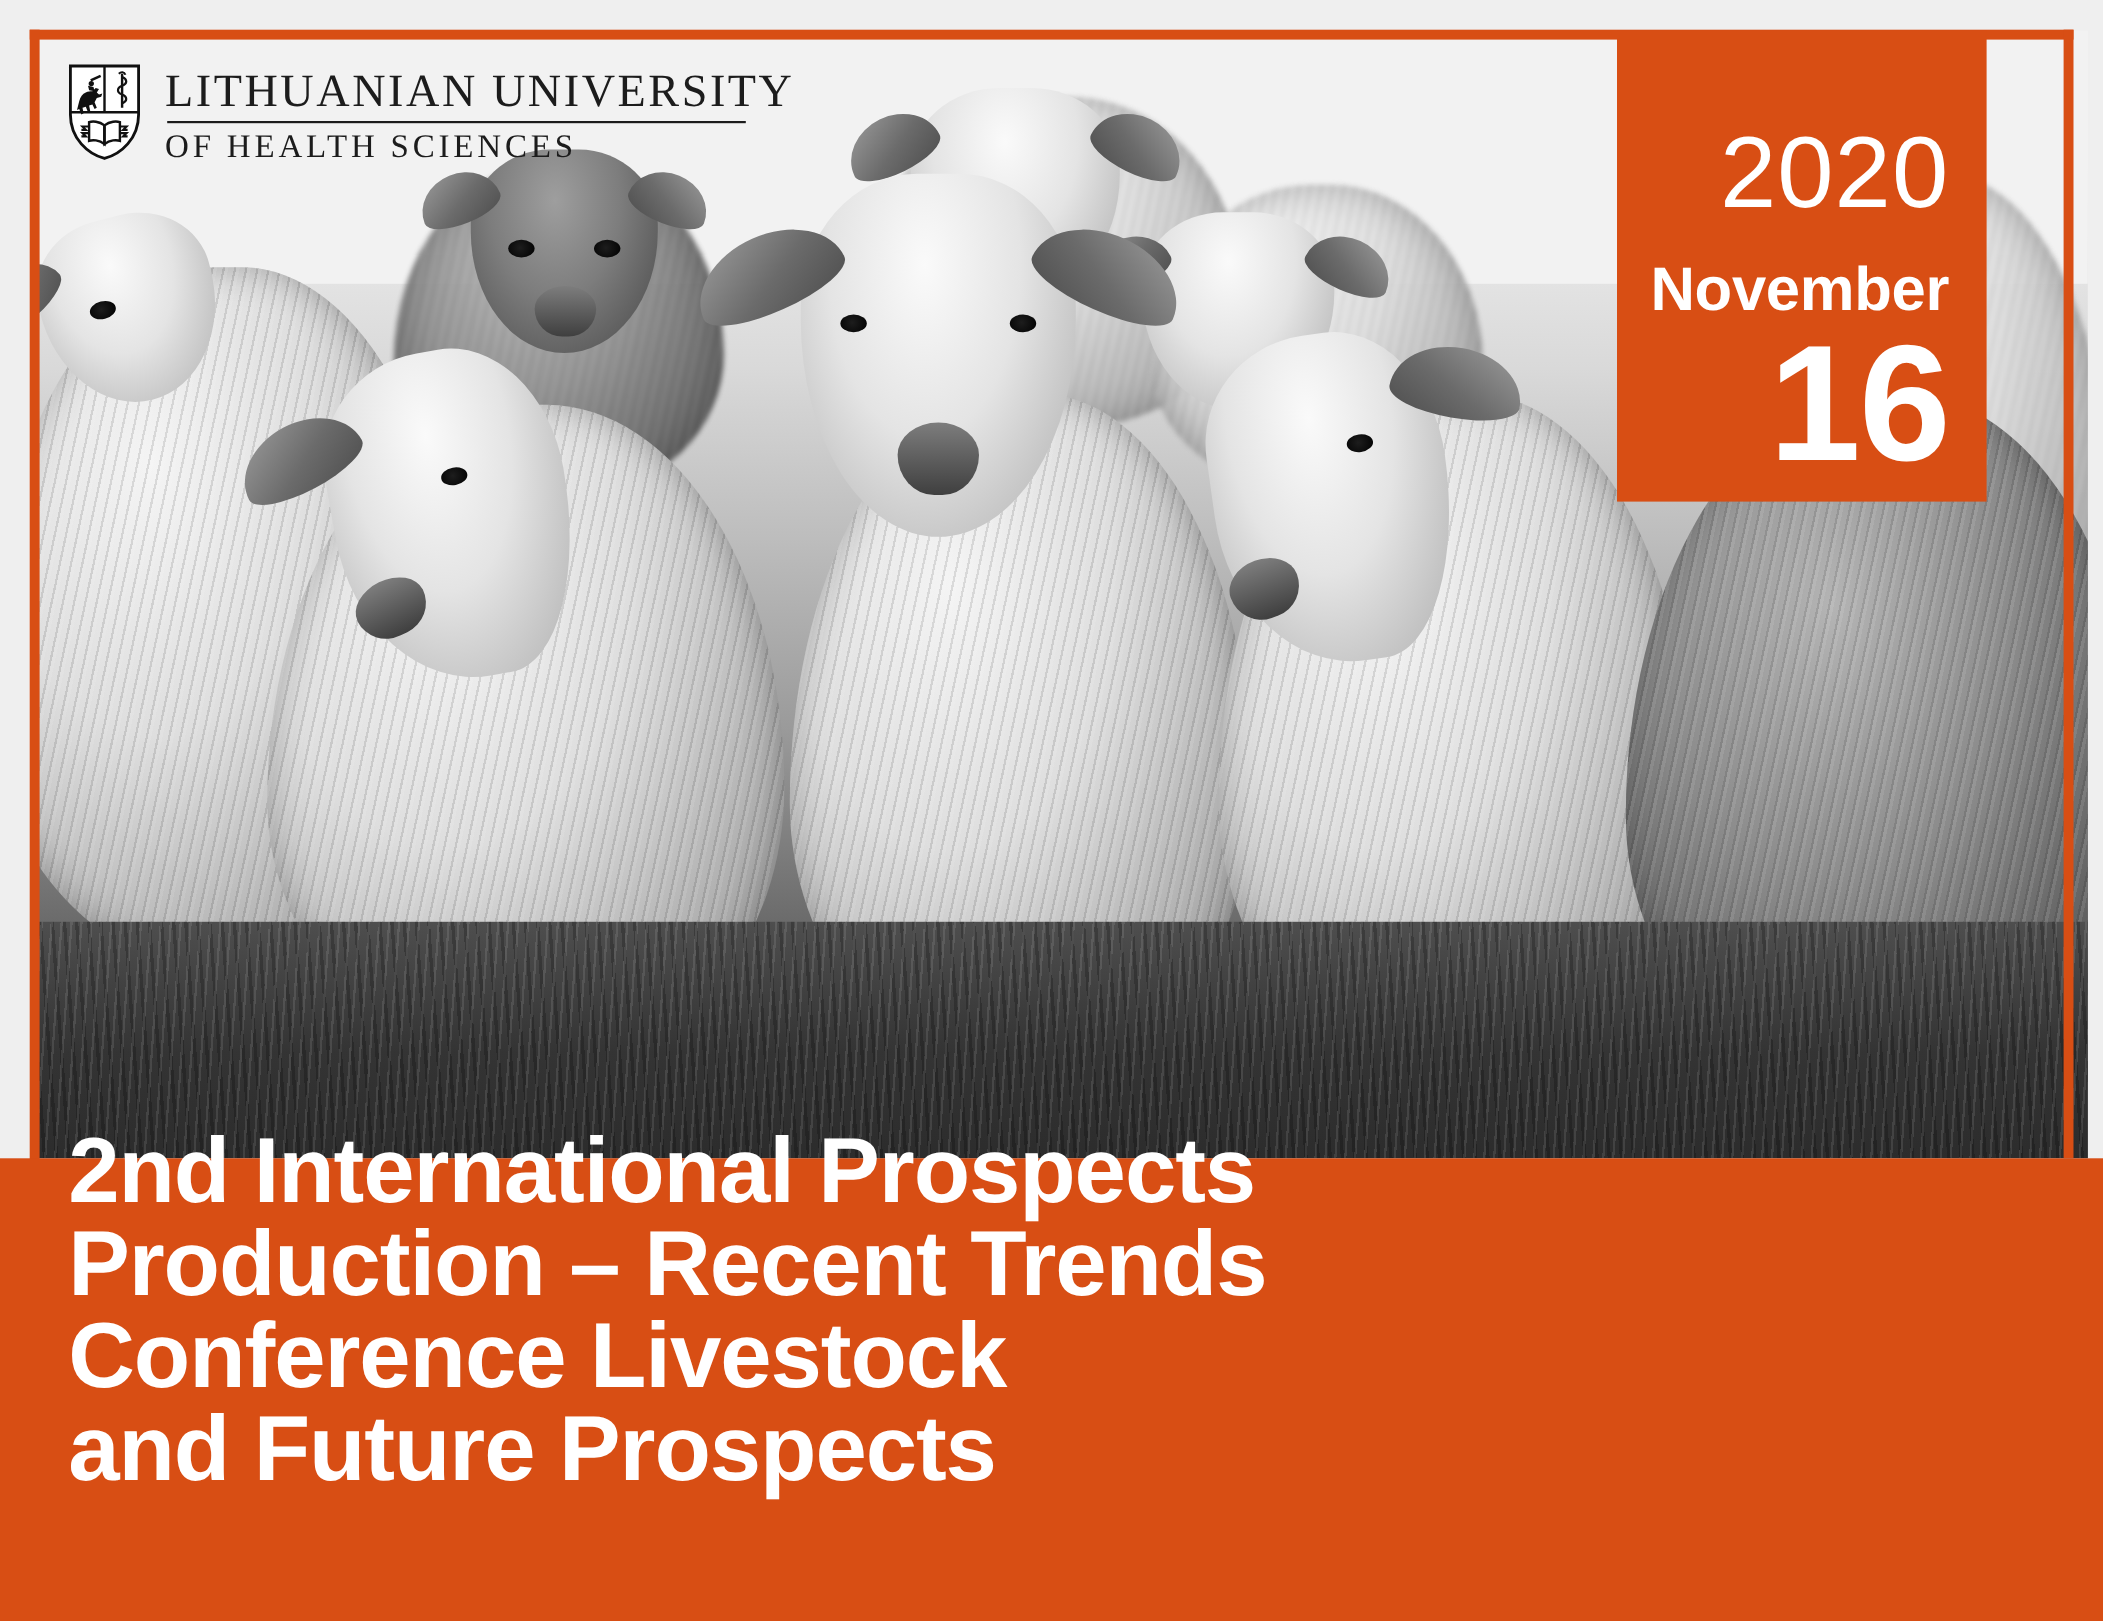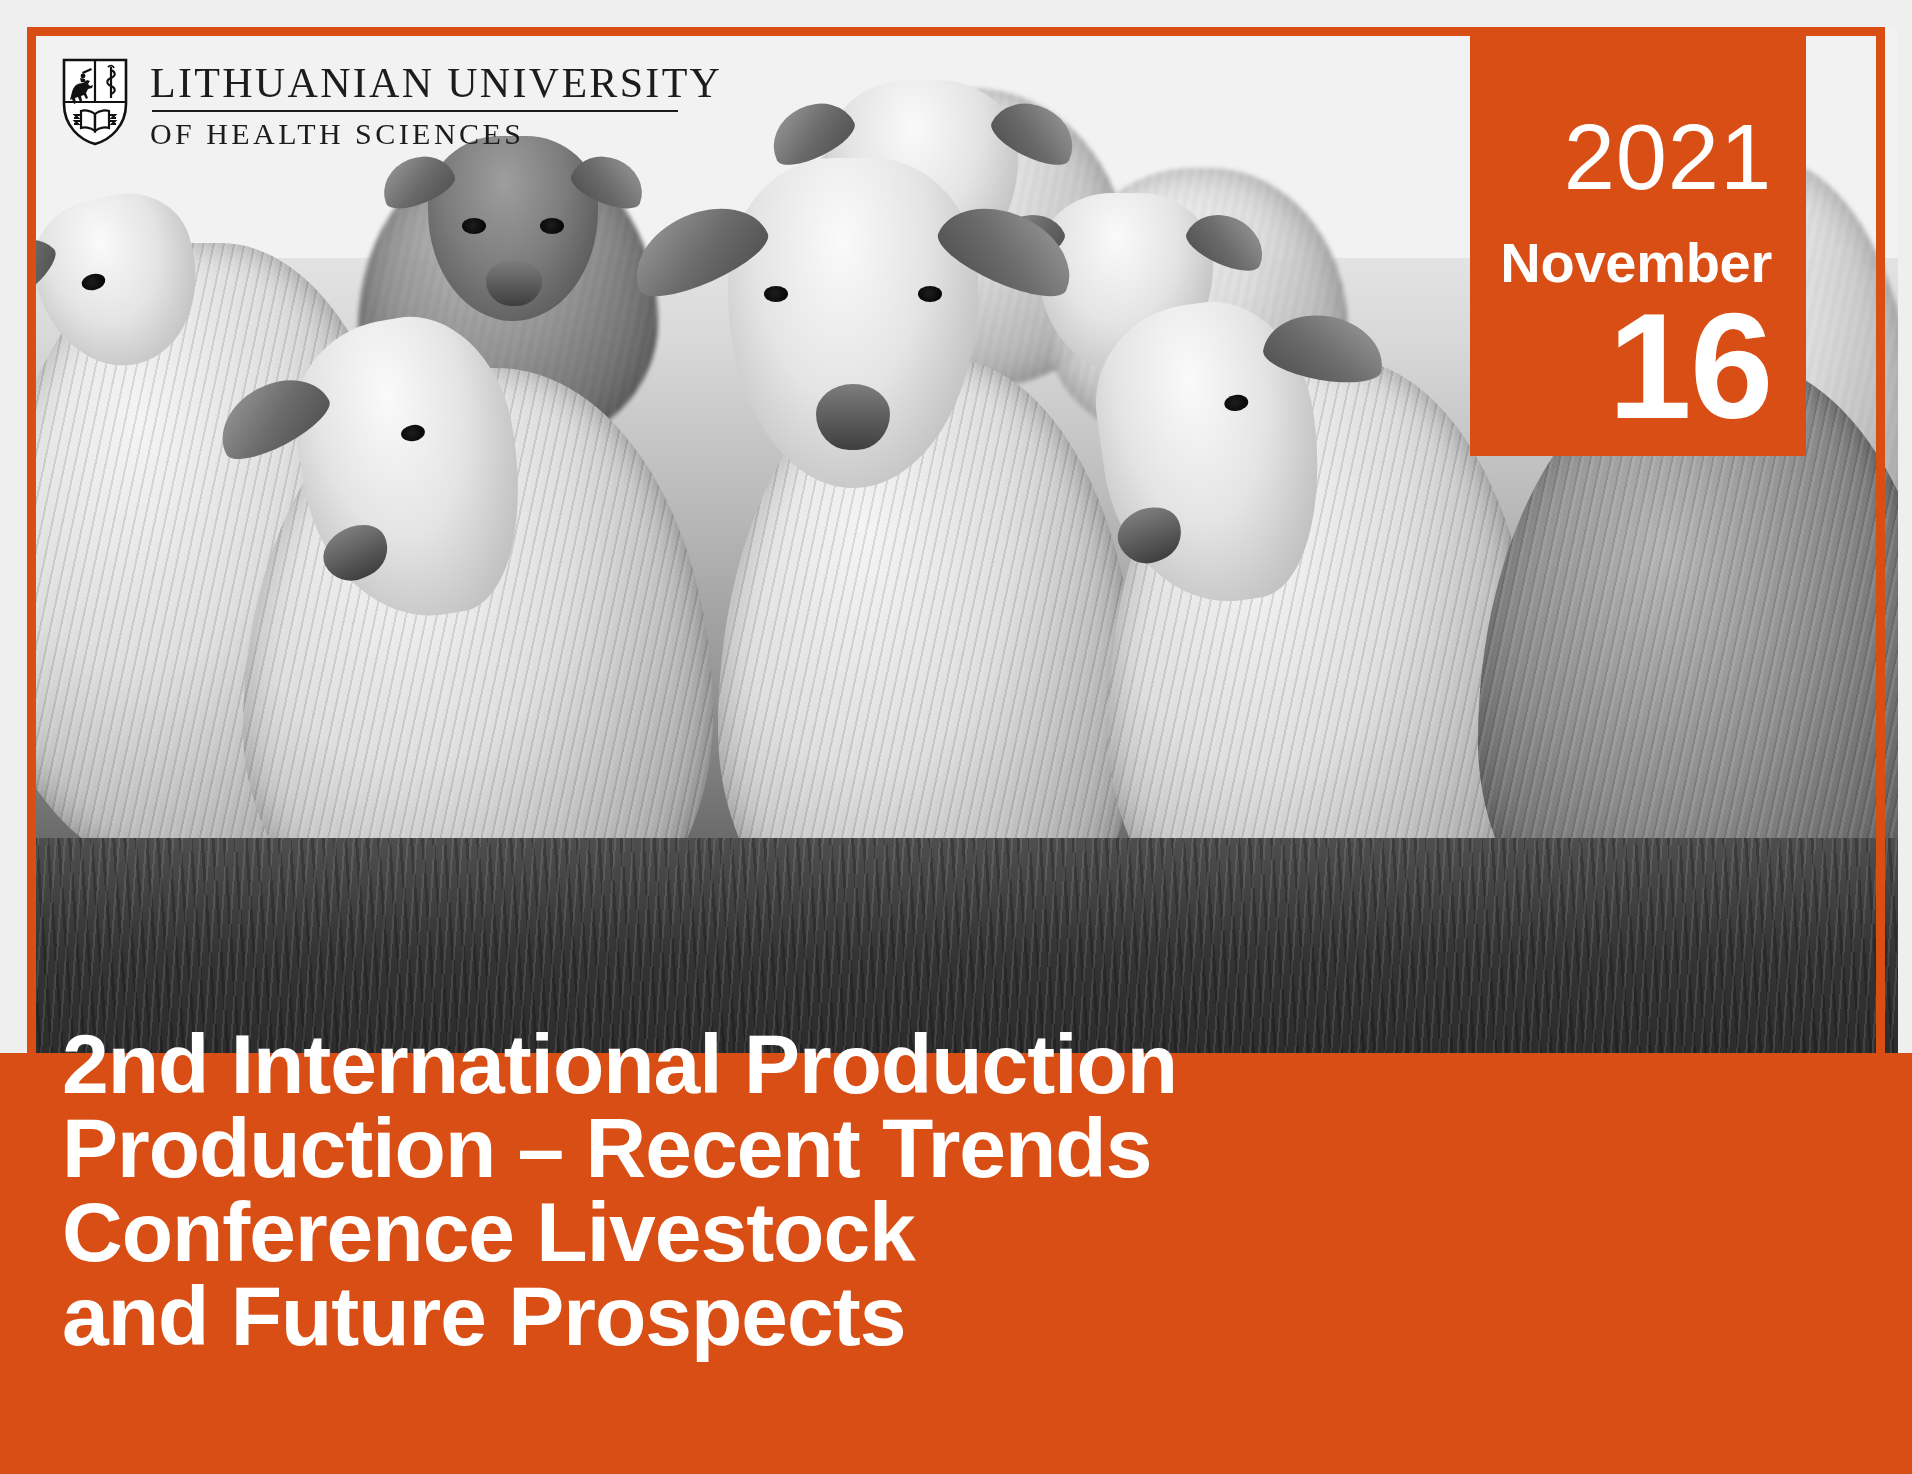--- a/index.html
+++ b/index.html
@@ -169,26 +169,26 @@
       </g>
     </svg>
     <div id="uni-text">
       <div class="uni-line" id="uni-l1">LITHUANIAN UNIVERSITY</div>
       <div id="uni-rule"></div>
       <div class="uni-line" id="uni-l2">OF HEALTH SCIENCES</div>
     </div>
   </div>
 
   <div id="date-block">
-    <div id="date-year">2021</div>
+    <div id="date-year">2020</div>
     <div id="date-month">November</div>
     <div id="date-day">16</div>
   </div>
 
   <div id="title-band"></div>
   <div id="title">
-    <span class="tl">2nd International Production</span>
+    <span class="tl">2nd International Prospects</span>
     <span class="tl">Production – Recent Trends</span>
     <span class="tl">Conference Livestock</span>
     <span class="tl">and Future Prospects</span>
   </div>
 
 </div>
 
 </body></html>

